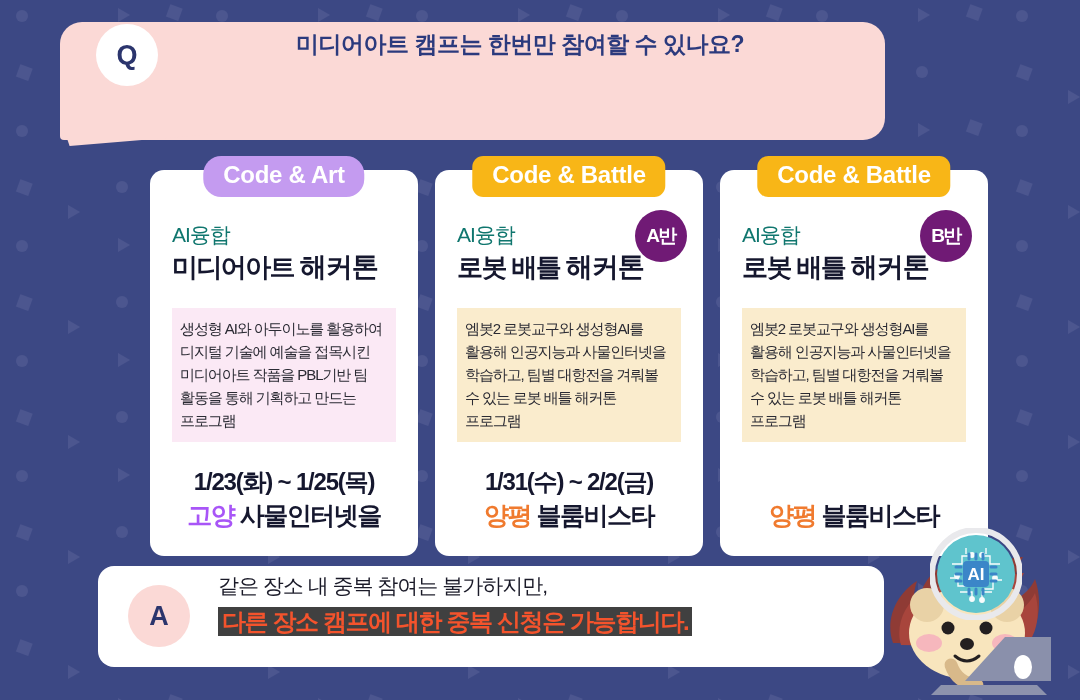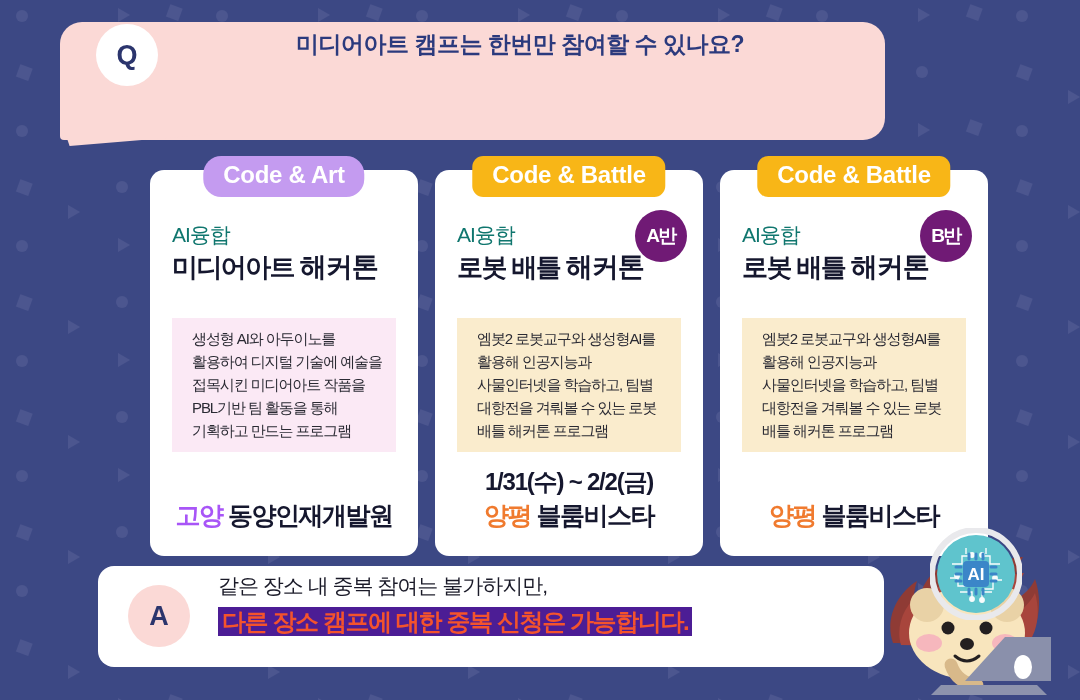--- a/index.html
+++ b/index.html
@@ -59,21 +59,21 @@
     font-size:26px;font-weight:bold;color:#15172e;letter-spacing:-1.6px;
     line-height:34px;margin-top:2px;white-space:nowrap;
   }
   .card-title .small{font-size:27px;letter-spacing:-1px;font-family:Liberation Mono, monospace;}
   .class-badge{
     position:absolute;right:-6px;top:-12px;width:52px;height:52px;border-radius:50%;
     background:#701a75;color:#ffffff;font-size:19px;font-weight:bold;
     display:flex;align-items:center;justify-content:center;letter-spacing:-1.5px;
   }
   .card-desc{
-    margin-top:32px;padding:9px 8px 10px 20px;
+    margin-top:22px;padding:9px 8px 10px 8px;
     font-size:15px;line-height:23px;color:#2a2a33;letter-spacing:-1.1px;
     word-break:keep-all;
   }
   .card-foot{margin-top:auto;padding-bottom:24px;text-align:center;}
   .card-date{
     font-size:24px;font-weight:bold;color:#15172e;letter-spacing:-1.2px;line-height:32px;
     white-space:nowrap;
   }
   .card-place{
     font-size:25px;font-weight:bold;color:#15172e;letter-spacing:-1.5px;line-height:34px;
@@ -90,21 +90,21 @@
     background:#fbd9d6;display:flex;align-items:center;justify-content:center;
     color:#2b356d;font-weight:bold;font-size:27px;
   }
   #a-lines{position:absolute;left:120px;top:3px;}
   #a-line1{
     font-size:21px;color:#1a1a28;letter-spacing:-1px;line-height:34px;font-weight:500;
   }
   #a-line2-wrap{line-height:34px;margin-top:2px;}
   #a-line2{
     display:inline;font-size:24px;font-weight:bold;color:#f4532c;letter-spacing:-1.4px;
-    background:#4c1d95;padding:1px 4px;box-decoration-break:clone;
+    background:#404040;padding:1px 4px;box-decoration-break:clone;
   }
   
   #mascot{position:absolute;left:855px;top:525px;width:225px;height:175px;z-index:4;}
   #ai-badge{position:absolute;left:930px;top:528px;width:92px;height:92px;z-index:5;}
 </style>
 </head>
 <body>
 
 <svg id="bg-pattern" width="1080" height="700" viewBox="0 0 1080 700">
   <defs>
@@ -131,21 +131,22 @@
 <div id="cards">
 
   <div class="card">
     <div class="card-badge" style="background: rgb(196, 155, 240); border-radius: 18px;">Code &amp; Art</div>
     <div class="card-head">
       <div class="card-pre">AI융합</div>
       <div class="card-title"><span>미디어아트</span> <span class="small">해커톤</span></div>
     </div>
     <div class="card-desc" style="background: rgb(251, 233, 245);">생성형 AI와 아두이노를 활용하여 디지털 기술에 예술을 접목시킨 미디어아트 작품을 PBL기반 팀 활동을 통해 기획하고 만드는 프로그램</div>
     <div class="card-foot">
-      <div class="card-place"><span class="city" style="color: rgb(168, 85, 247);">고양</span> <span>동양인재개발원</span></div>
+      <div class="card-date">1/23(화) ~ 1/25(목)</div>
+      <div class="card-place"><span class="city" style="color: rgb(168, 85, 247);">고양</span> <span>사물인터넷을</span></div>
     </div>
   </div>
 
   <div class="card">
     <div class="card-badge" style="background: rgb(248, 182, 23);">Code &amp; Battle</div>
     <div class="card-head">
       <div class="card-pre">AI융합</div>
       <div class="card-title"><span>로봇 배틀</span> <span class="small">해커톤</span></div>
       <div class="class-badge">A반</div>
     </div>

